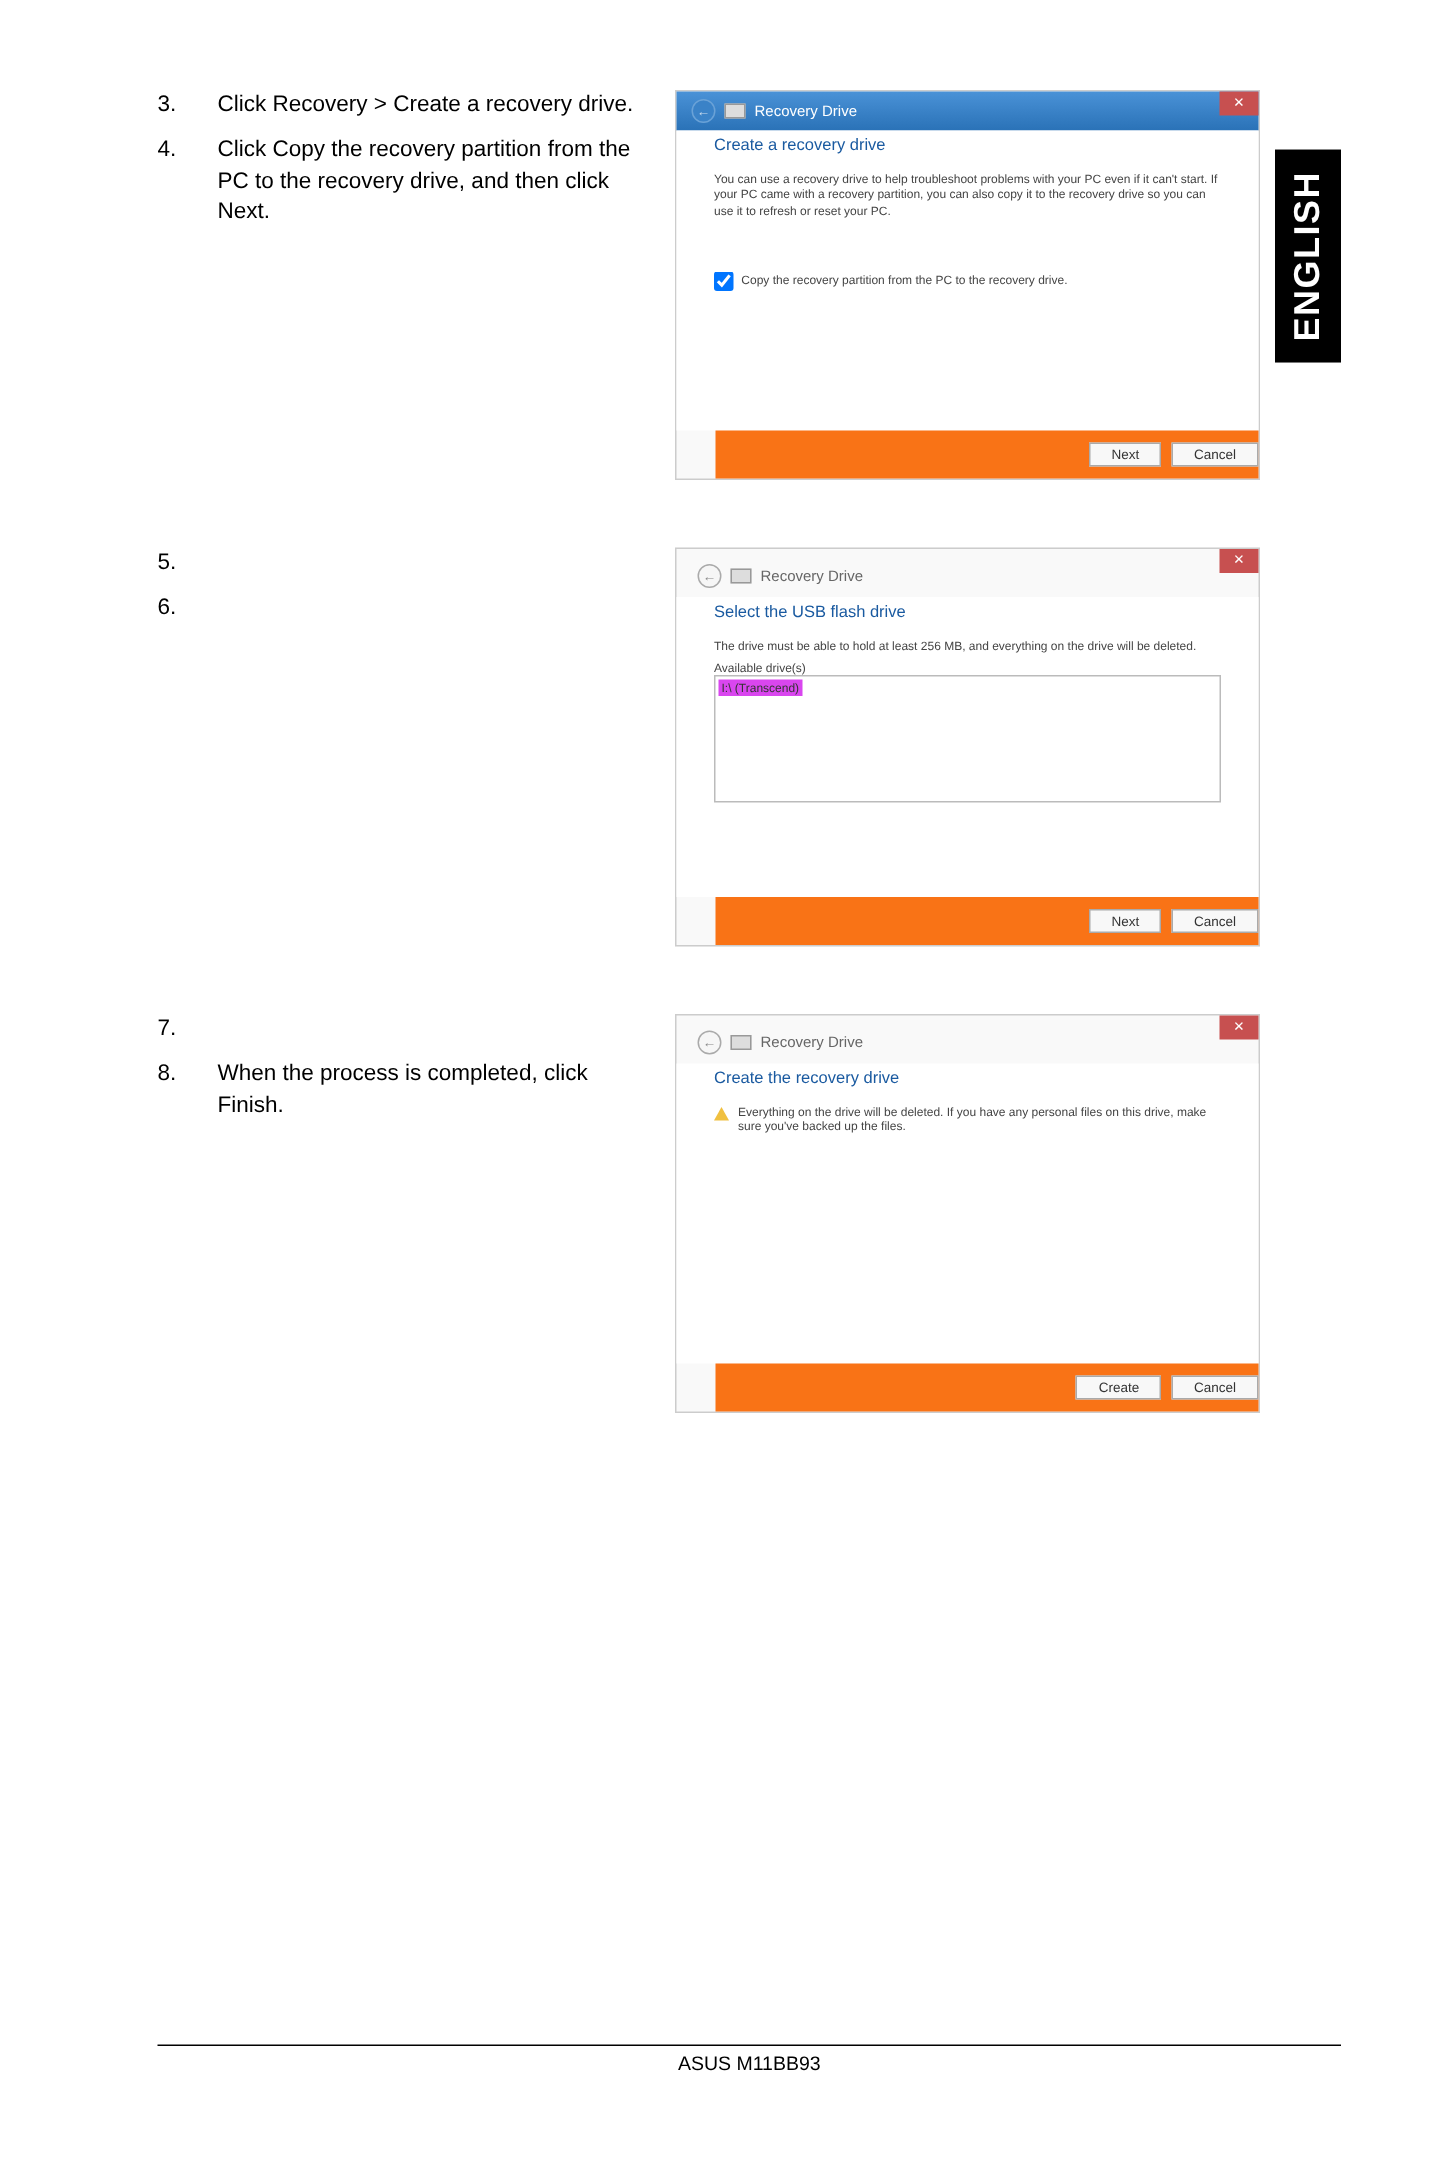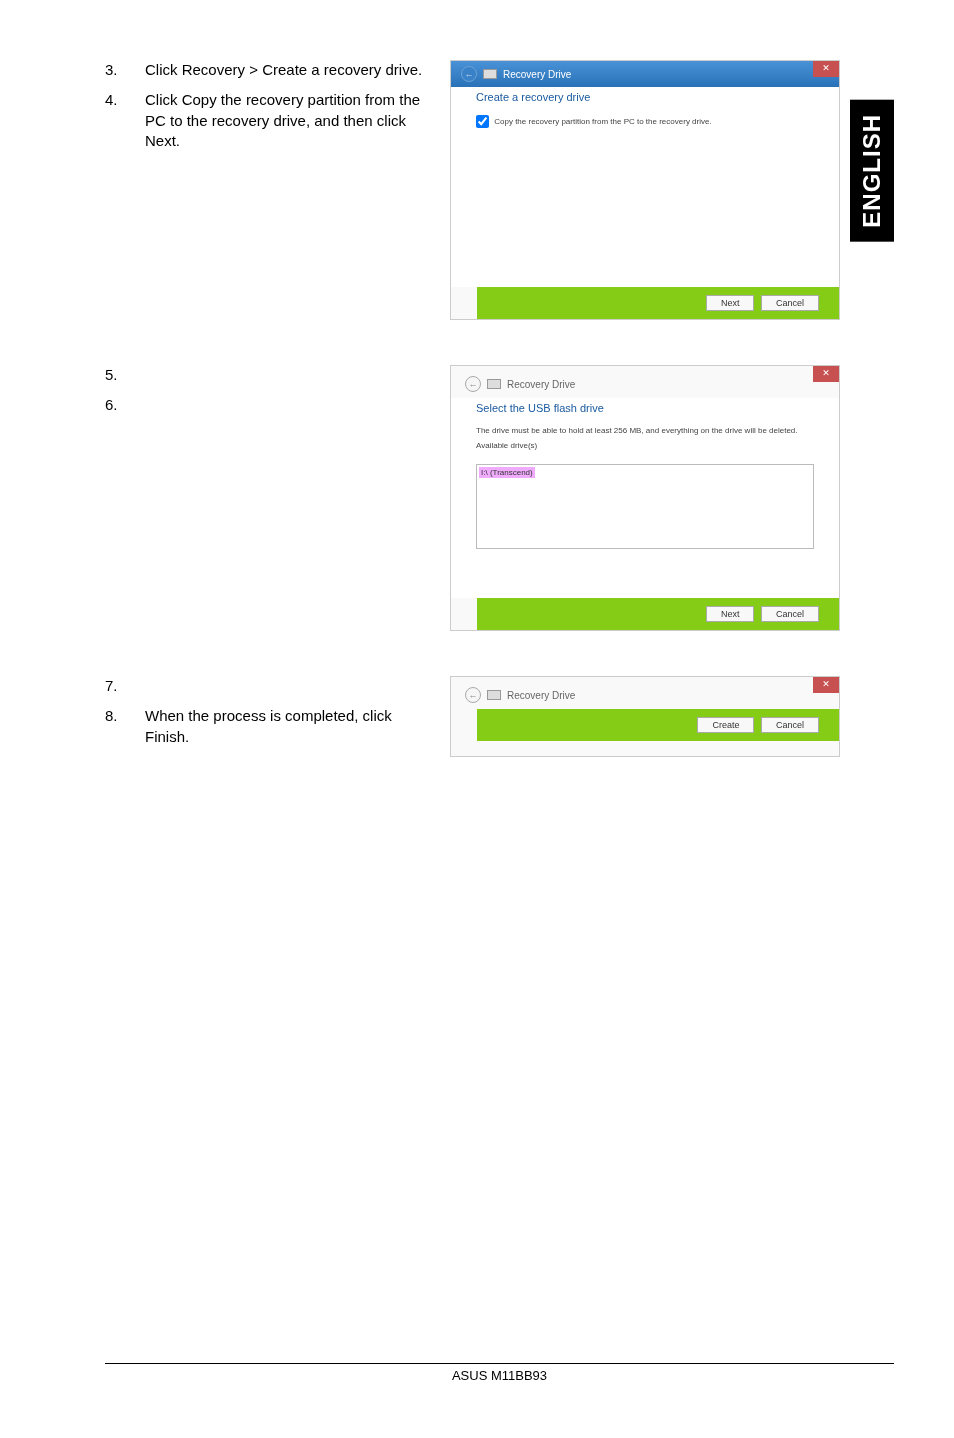--- a/index.html
+++ b/index.html
@@ -124,45 +124,45 @@
     line-height: 1.3;
     margin-bottom: 35px;
   }
   .dialog-check {
     font-size: 8px;
     color: #444;
     margin-bottom: 45px;
   }
   .dialog-check input { vertical-align: middle; margin-right:3px; }
   .dialog-footer {
-    background: #84cc16;
-    padding: 8px 20px;
+    background: #f97316;
+    padding: 8px 0;
     text-align: right;
     margin-left: 26px;
   }
   .dialog-btn {
     display: inline-block;
     border: 1px solid #aaa;
     background: #f8f8f8;
     padding: 2px 14px;
     font-size: 9px;
     margin-left: 4px;
     color: #333;
   }
-  .avail-label { font-size: 8px; color: #444; margin-bottom:14px;}
+  .avail-label { font-size: 8px; color: #444; margin-bottom:0;}
   .drive-list {
     border: 1px solid #bbb;
     height: 85px;
     font-size: 8px;
     padding: 2px;
     background: #fff;
     margin-bottom: 20px;
   }
   .drive-list-item {
-    background: #f0abfc;
+    background: #d946ef;
     padding: 1px 2px;
     display: inline-block;
   }
   .warn-row {
     font-size: 8px;
     color: #444;
     margin-bottom: 120px;
     display: flex;
     gap: 6px;
   }
@@ -211,20 +211,21 @@
 
     <div class="dialog">
       <div class="close-x">✕</div>
       <div class="dialog-header blue-bar">
         <span class="back-arrow">←</span>
         <span class="drive-icon"></span>
         <span>Recovery Drive</span>
       </div>
       <div class="dialog-body">
         <div class="dialog-title">Create a recovery drive</div>
+        <div class="dialog-text">You can use a recovery drive to help troubleshoot problems with your PC even if it can't start. If your PC came with a recovery partition, you can also copy it to the recovery drive so you can use it to refresh or reset your PC.</div>
         <div class="dialog-check">
           <input type="checkbox" checked="" style="">
           <span>Copy the recovery partition from the PC to the recovery drive.</span>
         </div>
       </div>
       <div class="dialog-footer">
         <span class="dialog-btn">Next</span>
         <span class="dialog-btn">Cancel</span>
       </div>
     </div>
@@ -275,20 +276,27 @@
       </div>
     </div>
 
     <div class="dialog">
       <div class="close-x">✕</div>
       <div class="dialog-header">
         <span class="back-arrow">←</span>
         <span class="drive-icon"></span>
         <span>Recovery Drive</span>
       </div>
+      <div class="dialog-body">
+        <div class="dialog-title">Create the recovery drive</div>
+        <div class="warn-row">
+          <div class="warn-icon"></div>
+          <div>Everything on the drive will be deleted. If you have any personal files on this drive, make sure you've backed up the files.</div>
+        </div>
+      </div>
       <div class="dialog-footer">
         <span class="dialog-btn">Create</span>
         <span class="dialog-btn">Cancel</span>
       </div>
     </div>
   </div>
 
 </div>
 
 <div class="page-footer">

